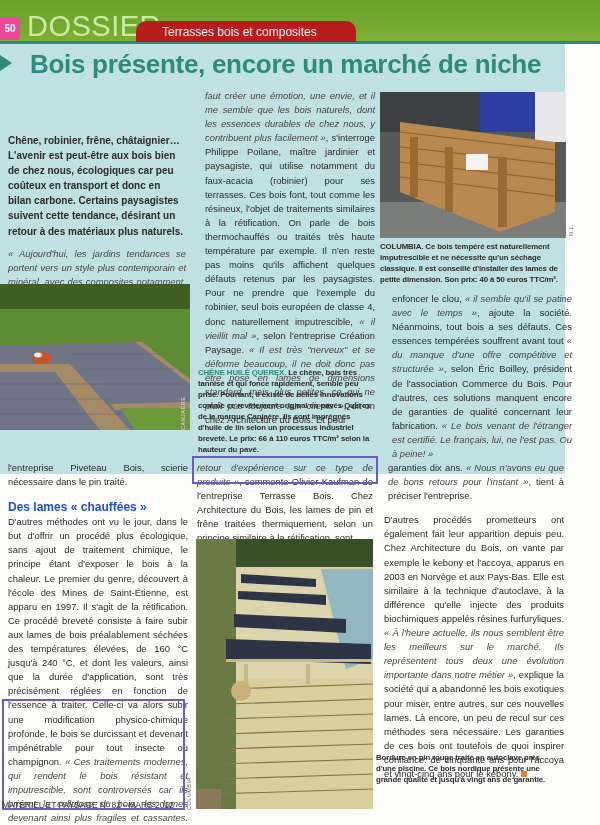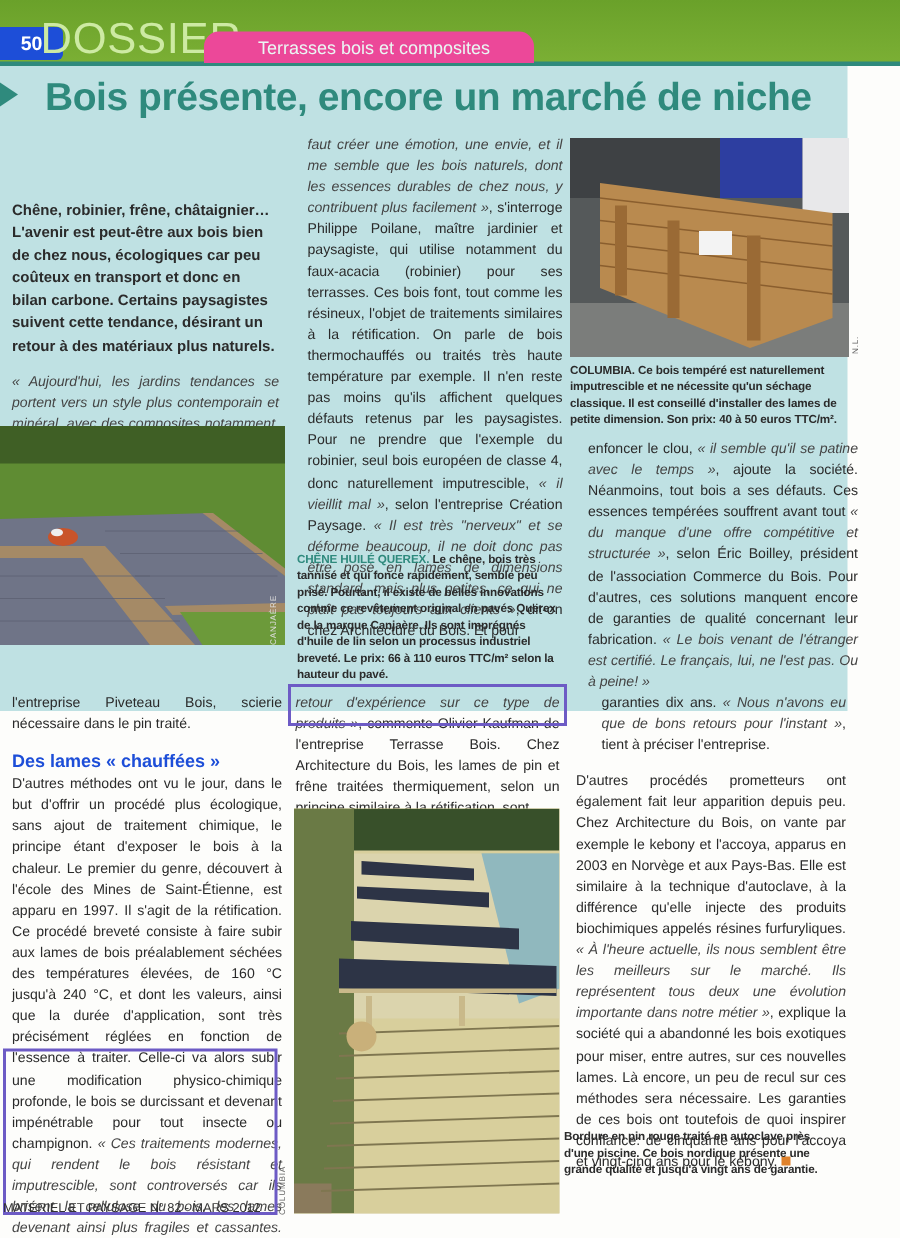--- a/index.html
+++ b/index.html
@@ -1,23 +1,23 @@
 <!DOCTYPE html>
 <html><head>
 <meta charset="utf-8">
 <style>
   html,body{margin:0;padding:0;}
   body{width:600px;height:825px;position:relative;overflow:hidden;background:#fdfdfb;font-family:"Liberation Sans",sans-serif;color:#2a2a2a;}
   .abs{position:absolute;}
   
   #hdr{left:0;top:0;width:600px;height:44px;background:linear-gradient(#6aa12a,#7cb035);}
   #hdr-line{left:0;top:41px;width:600px;height:3px;background:#2f8a7d;}
-  #pagenum{left:0;top:18px;width:42px;height:22px;background:#1d4ed8;color:#fff;font-weight:bold;font-size:13px;line-height:22px;text-align:center;border-radius:0 4px 4px 0;}
+  #pagenum{left:0;top:18px;width:20px;height:22px;background:#ec4899;color:#fff;font-weight:bold;font-size:10px;line-height:22px;text-align:center;border-radius:0 4px 4px 0;}
   #section{left:27px;top:9px;font-size:29px;color:#cdeaa3;letter-spacing:0.5px;line-height:34px;font-weight:normal;}
-  #tab{left:136px;top:21px;width:220px;height:21px;background:#ec4899;border-radius:10px 10px 0 0;color:#eaf7f4;font-size:12px;line-height:22px;padding-left:36px;box-sizing:border-box;}
+  #tab{left:136px;top:21px;width:220px;height:21px;background:#b91c1c;border-radius:10px 10px 0 0;color:#eaf7f4;font-size:12px;line-height:22px;padding-left:26px;box-sizing:border-box;}
   
   #blue{left:0;top:44px;width:565px;height:430px;background:#bfe1e3;}
   #arrow{left:0;top:55px;width:0;height:0;border-top:8px solid transparent;border-bottom:8px solid transparent;border-left:12px solid #2f8a7d;}
   #title{left:30px;top:48px;font-size:26px;font-weight:bold;color:#2f8a7d;line-height:32px;white-space:nowrap;letter-spacing:-0.3px;}
   .txt{font-size:9.4px;line-height:14.1px;text-align:justify;}
   .lead{font-size:10px;line-height:15.1px;font-weight:bold;color:#2b2b2b;text-align:left;}
   .it{font-style:italic;color:#444;}
   .cap{font-size:7.8px;line-height:11px;font-weight:bold;color:#2b2b2b;font-family:"Liberation Sans",sans-serif;letter-spacing:-0.1px;}
   .cap .capname{color:#2f8a7d;}
   .h2{font-size:12px;font-weight:bold;color:#1d4ed8;line-height:16px;}
@@ -151,19 +151,19 @@
       <rect x="30" y="120" width="145" height="3"></rect>
       <rect x="48" y="125" width="4" height="20"></rect>
         <rect x="110" y="125" width="4" height="20"></rect>
     </g>
     <circle cx="45" cy="152" r="10" fill="#c9b07a"></circle>
   </svg>
 </div>
 <div class="abs credit" style="left:186px;top:810px;">COLUMBIA</div>
 
 <div class="abs txt" style="left:384px;top:461px;width:180px;">
-  <p style="margin:0 0 10px 17px"><span>garanties dix ans. </span><span class="it">« Nous n'avons eu que de bons retours pour l'instant »</span><span>, tient à préciser l'entreprise.</span></p>
+  <p style="margin:0 0 10px 4px"><span>garanties dix ans. </span><span class="it">« Nous n'avons eu que de bons retours pour l'instant »</span><span>, tient à préciser l'entreprise.</span></p>
   <p style="margin:0"><span>D'autres procédés prometteurs ont également fait leur apparition depuis peu. Chez Architecture du Bois, on vante par exemple le kebony et l'accoya, apparus en 2003 en Norvège et aux Pays-Bas. Elle est similaire à la technique d'autoclave, à la différence qu'elle injecte des produits biochimiques appelés résines furfuryliques. </span><span class="it">« À l'heure actuelle, ils nous semblent être les meilleurs sur le marché. Ils représentent tous deux une évolution importante dans notre métier »</span><span>, explique la société qui a abandonné les bois exotiques pour miser, entre autres, sur ces nouvelles lames. Là encore, un peu de recul sur ces méthodes sera nécessaire. Les garanties de ces bois ont toutefois de quoi inspirer confiance: de cinquante ans pour l'accoya et vingt-cinq ans pour le kebony.</span><span class="endmark"></span></p>
 </div>
 
 <div class="abs cap" style="left:376px;top:752px;width:175px;">Bordure en pin rouge traité en autoclave près d'une piscine. Ce bois nordique présente une grande qualité et jusqu'à vingt ans de garantie.</div>
 
 <div id="footer" class="abs">MATÉRIEL ET PAYSAGE N° 82 - MARS 2012</div>
 
 </body></html>

